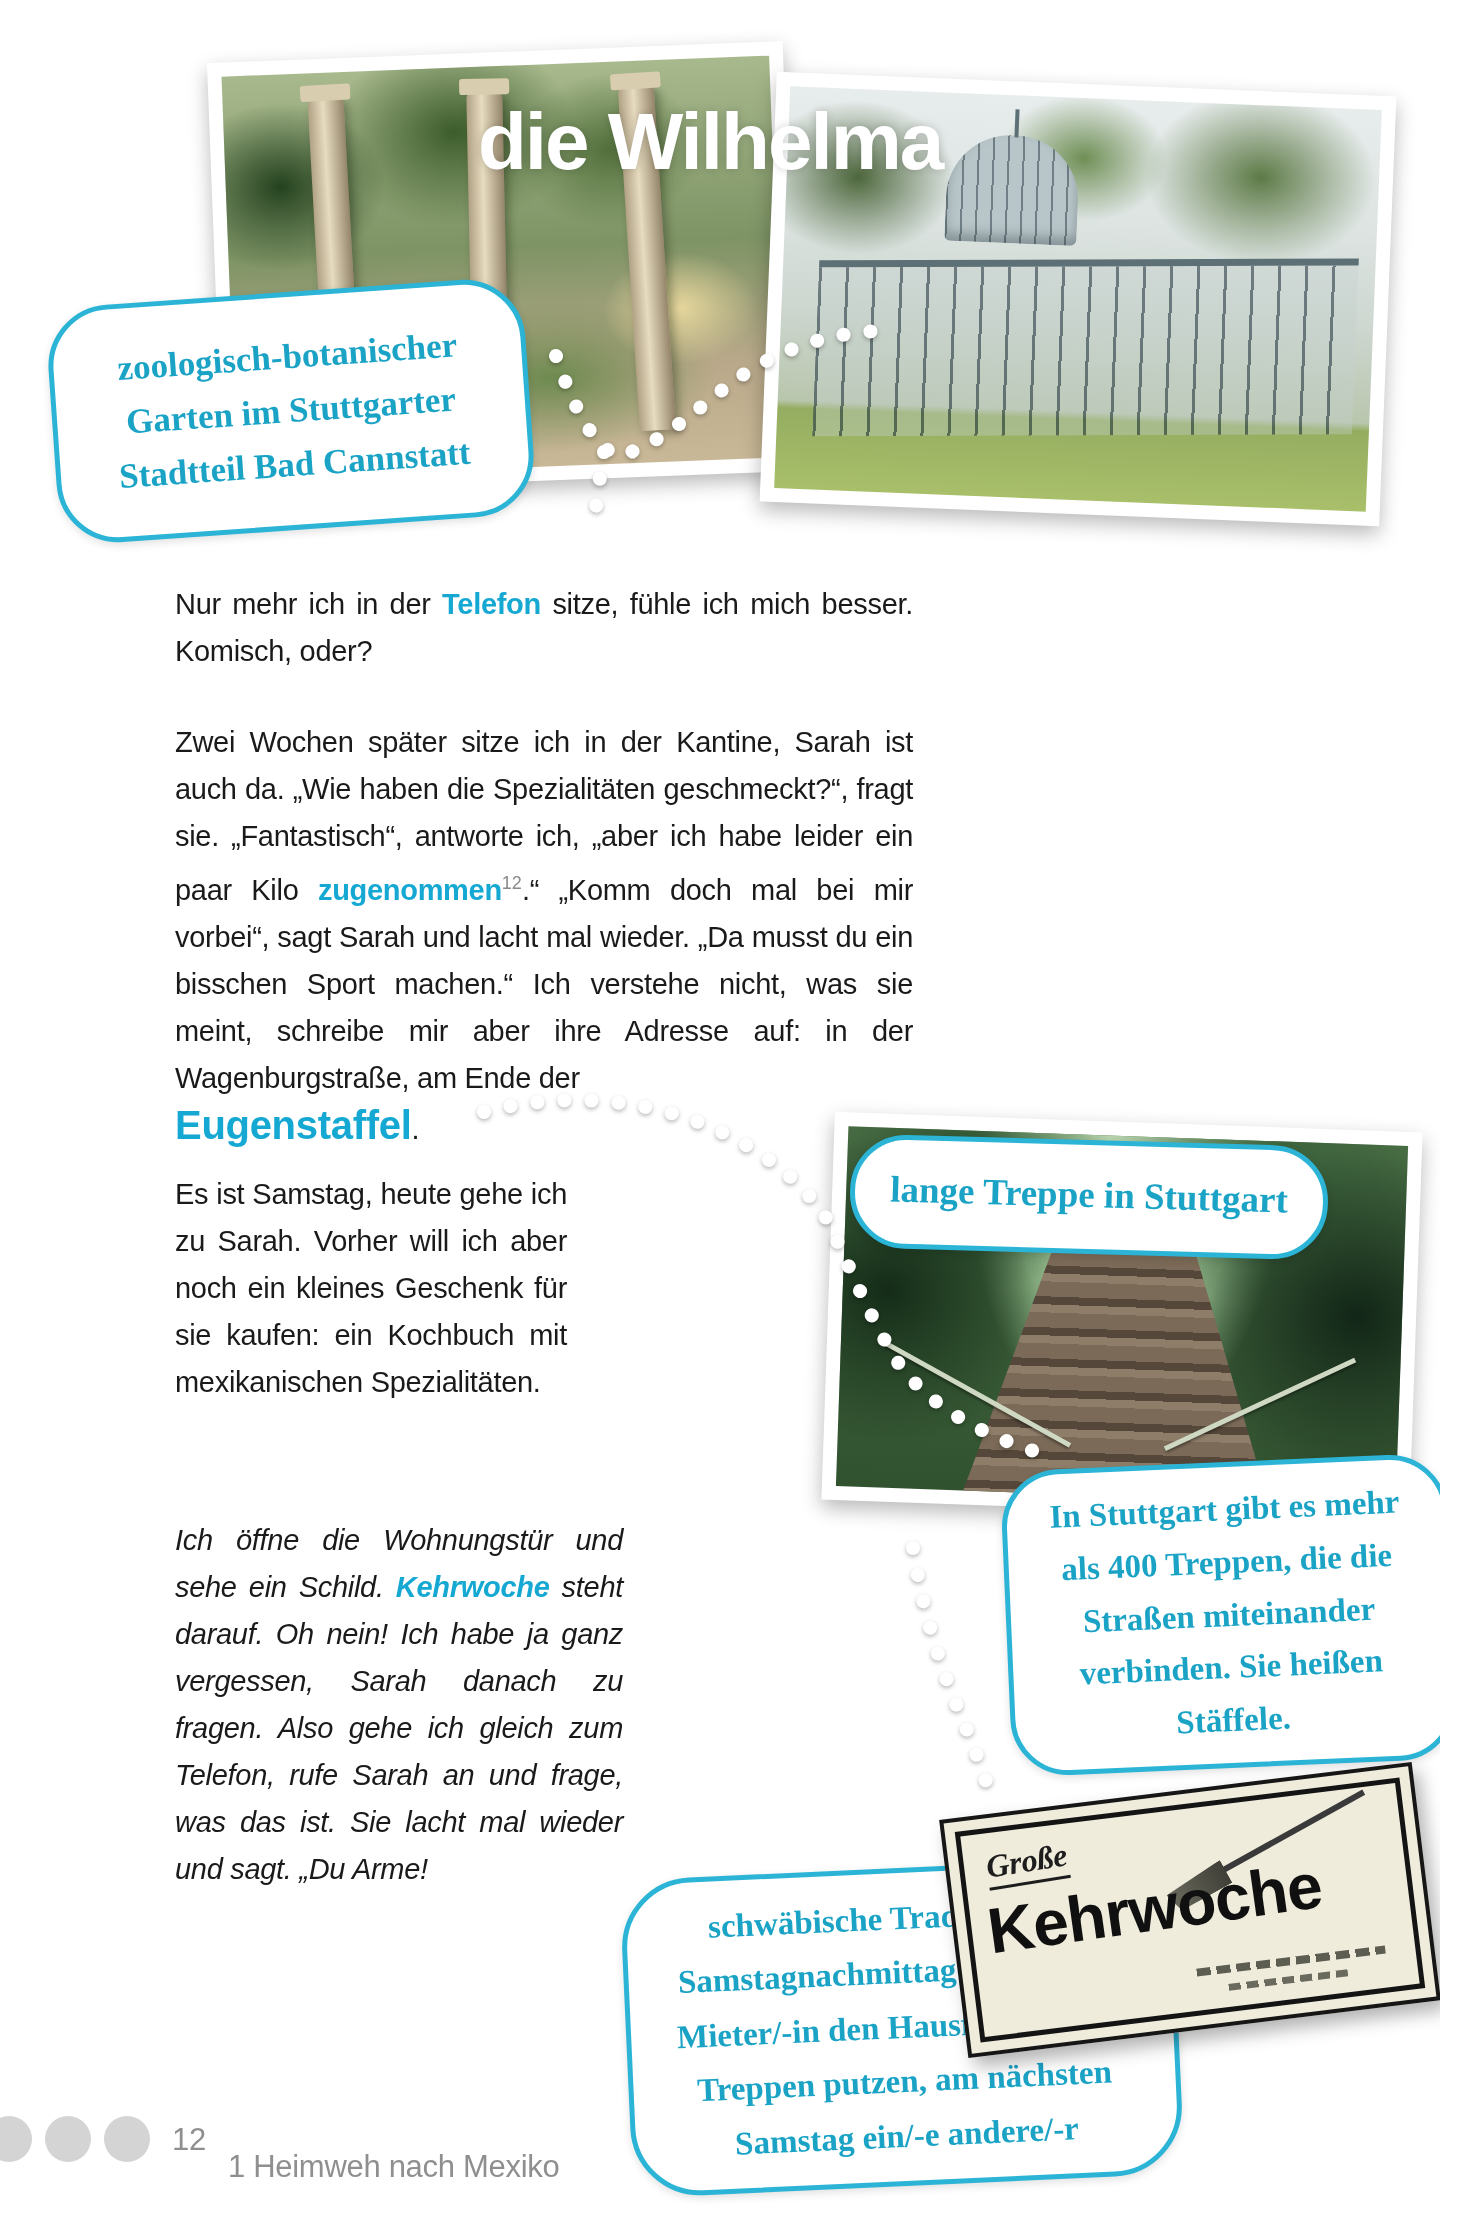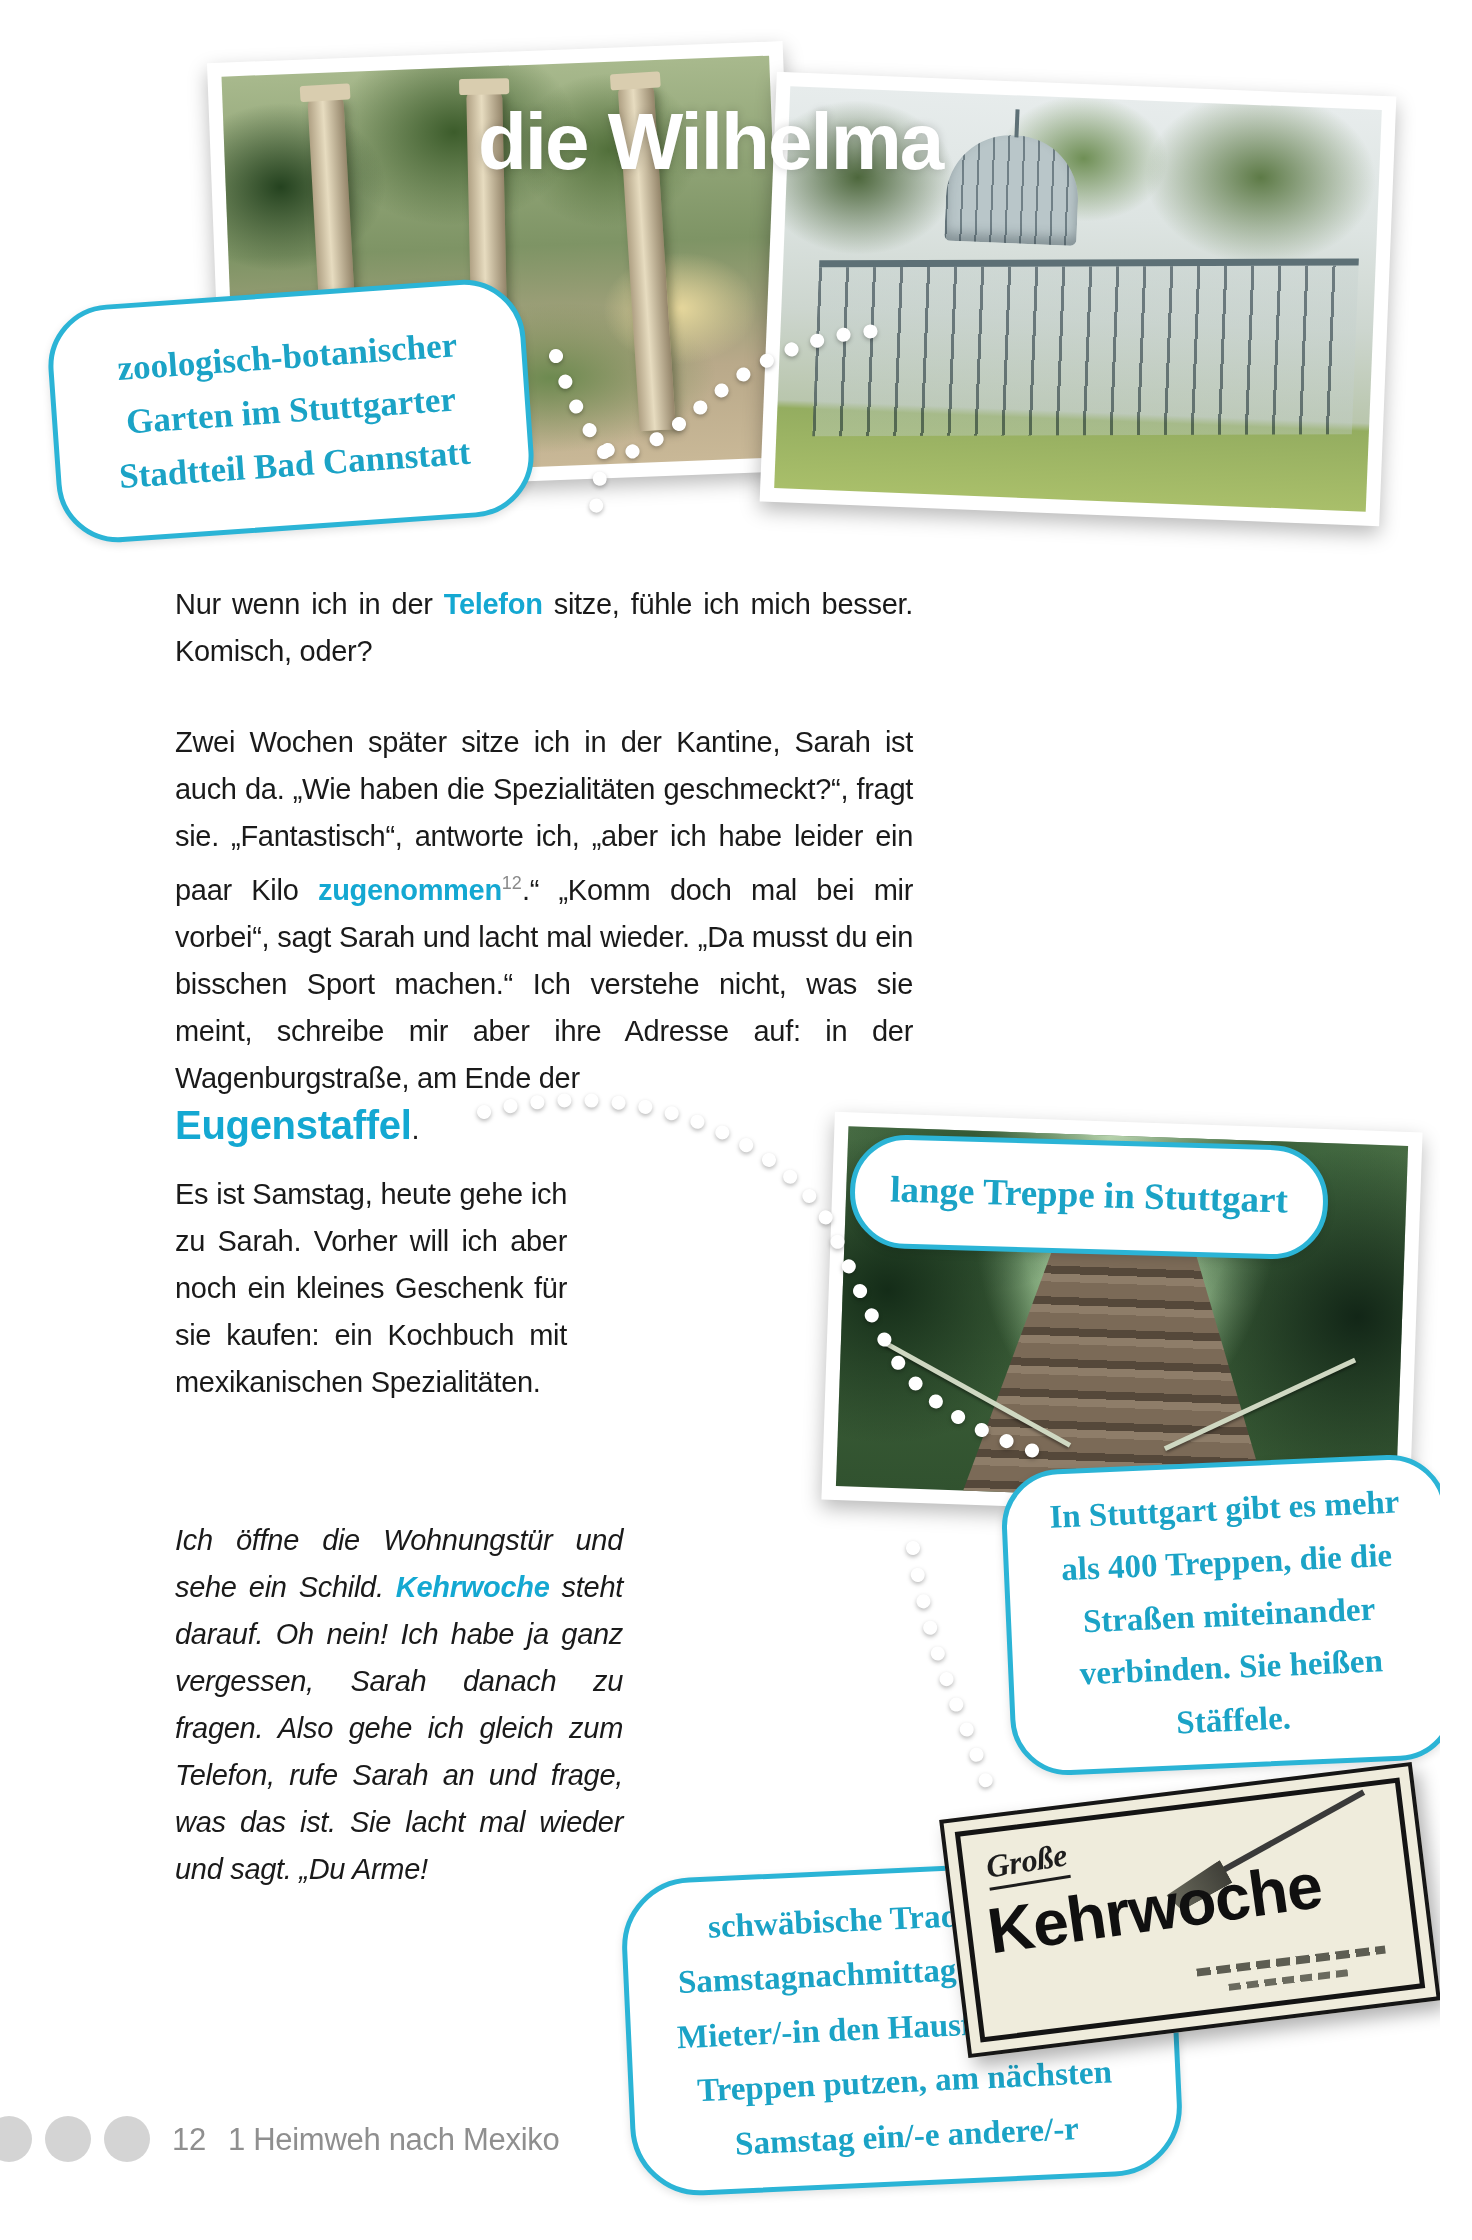--- a/index.html
+++ b/index.html
@@ -172,28 +172,28 @@
     <div class="sign-inner">
       <div class="sign-script">Große</div>
       <div class="broom-handle"></div>
       <div class="broom-head"></div>
       <div class="sign-word">Kehrwoche</div>
       <div class="sign-smalltext"></div>
       <div class="sign-smalltext2"></div>
     </div>
   </div>
 
-  <p class="txt p1"><span>Nur wenn ich in der </span><span class="accent">Telefon</span><span> sitze, fühle ich mich besser. Komisch, oder?</span></p>
+  <p class="txt p1"><span>Nur mehr ich in der </span><span class="accent">Telefon</span><span> sitze, fühle ich mich besser. Komisch, oder?</span></p>
 
   <p class="txt p2"><span>Zwei Wochen später sitze ich in der Kantine, Sarah ist auch da. „Wie haben die Spezialitäten geschmeckt?“, fragt sie. „Fantastisch“, antworte ich, „aber ich habe leider ein paar Kilo </span><span class="accent">zugenommen</span><sup>12</sup><span>.“ „Komm doch mal bei mir vorbei“, sagt Sarah und lacht mal wieder. „Da musst du ein bisschen Sport machen.“ Ich verstehe nicht, was sie meint, schreibe mir aber ihre Adresse auf: in der Wagenburgstraße, am Ende der</span><br><span class="accent accent2">Eugenstaffel</span><span>.</span></p>
 
   <p class="txt p3">Es ist Samstag, heute gehe ich zu Sarah. Vorher will ich aber noch ein kleines Geschenk für sie kaufen: ein Kochbuch mit mexikanischen Spezialitäten.</p>
 
   <p class="txt p4"><span>Ich öffne die Wohnungstür und sehe ein Schild. </span><span class="accent">Kehrwoche</span><span> steht darauf. Oh nein! Ich habe ja ganz vergessen, Sarah danach zu fragen. Also gehe ich gleich zum Telefon, rufe Sarah an und frage, was das ist. Sie lacht mal wieder und sagt. „Du Arme!</span></p>
 
 
   <div class="footer-dot" style="left:-14px;"></div>
   <div class="footer-dot" style="left:45px;"></div>
   <div class="footer-dot" style="left:104px;"></div>
   <div class="footer-text" style="left:172px;">12</div>
-  <div class="footer-text" style="left:228px;">1 Heimweh nach Mexiko</div>
+  <div class="footer-text" style="left:228px;margin-top:27px;">1 Heimweh nach Mexiko</div>
 
 </div>
 
 </body></html>

